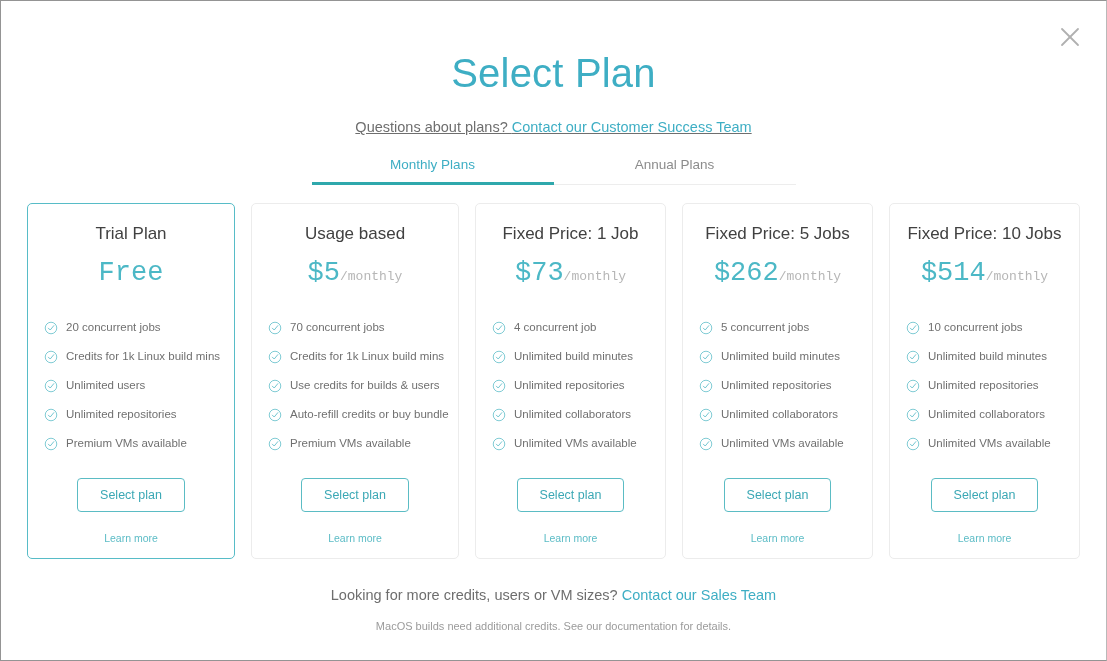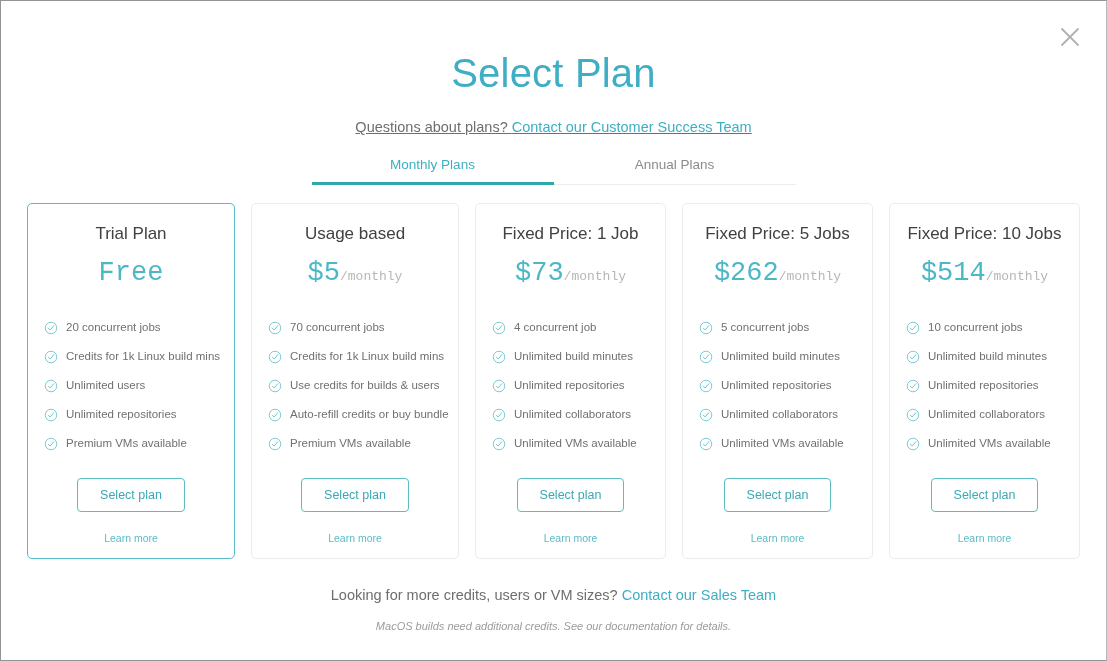--- a/index.html
+++ b/index.html
@@ -191,21 +191,20 @@
   .footer-main .link {
     color: #3eaec4;
     text-decoration: none;
     cursor: pointer;
   }
   .footer-note {
     font-size: 11px;
     color: #9b9b9b;
     margin: 0;
     padding-top: 17px;
-    font-style: italic;
   }
 </style>
 </head>
 <body>
 
 <div id="modal">
 
   <div id="close-btn">
     <svg width="20" height="20" viewBox="0 0 20 20" aria-hidden="true">
       <line x1="2" y1="2" x2="18" y2="18" stroke="#b0b0b0" stroke-width="1.8" stroke-linecap="round"></line>

